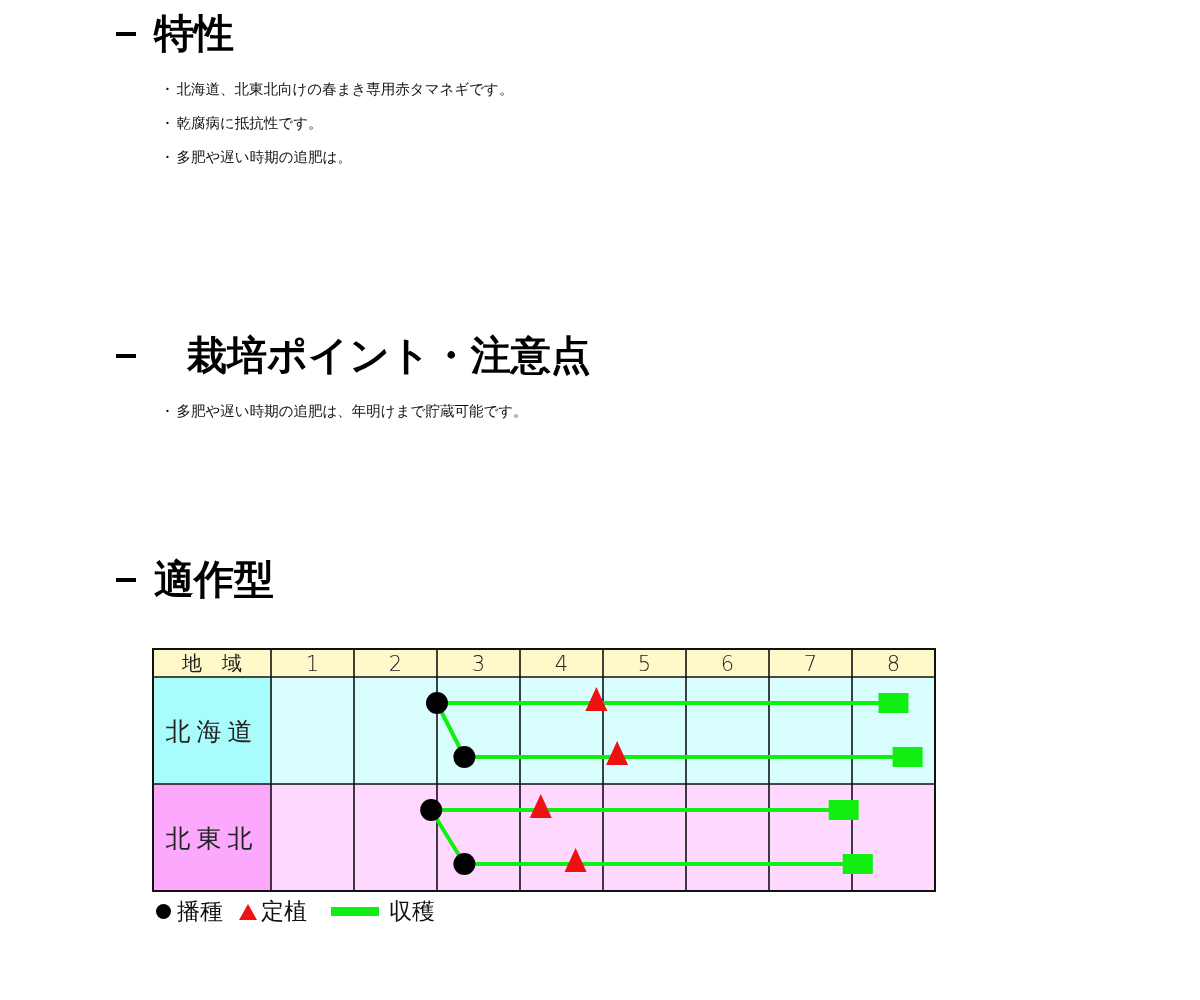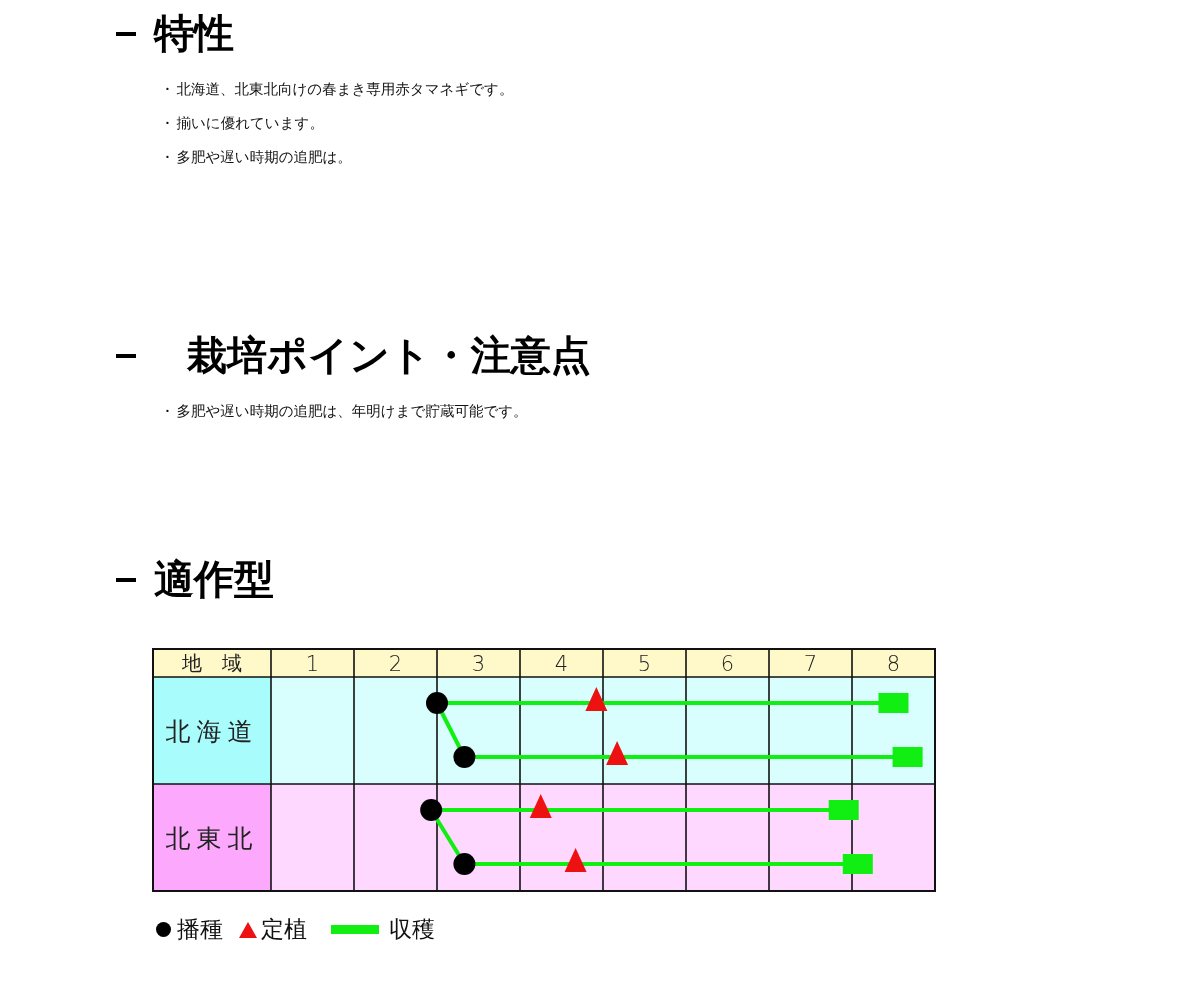--- a/index.html
+++ b/index.html
@@ -5,36 +5,36 @@
   html, body { margin:0; padding:0; background:#ffffff; }
   body { width:1200px; height:1000px; position:relative; overflow:hidden;
          font-family:"DejaVu Sans", "Liberation Sans", sans-serif; color:#111; }
   .section-heading { position:absolute; left:116px; display:flex; align-items:center;
          font-family:"DejaVu Serif","Liberation Serif", serif; font-weight:bold; font-size:40px; color:#000; }
   .section-heading .dash { display:inline-block; width:20px; height:4px; background:#000; margin-right:18px; }
   .bullets { position:absolute; left:160px; margin:0; padding:0; list-style:none; }
   .bullets li { font-size:14.5px; line-height:34px; height:34px; white-space:nowrap; }
   .bullets li .dot { margin-right:2px; }
   #chart { position:absolute; left:0; top:0; }
-  .legend { position:absolute; left:156px; top:896px; display:flex; align-items:center; font-size:23px; color:#111;margin-top:18px; }
+  .legend { position:absolute; left:156px; top:896px; display:flex; align-items:center; font-size:23px; color:#111; }
   .legend .item { display:flex; align-items:center; margin-right:10px; }
   .legend .circle { width:15px; height:15px; border-radius:50%; background:#000; margin-right:6px; }
   .legend .tri { width:0; height:0; border-left:9px solid transparent; border-right:9px solid transparent; border-bottom:16px solid #ee1111; margin-right:4px; margin-left:6px; }
   .legend .bar { width:48px; height:9px; background:#11ee11; margin-right:10px; margin-left:14px; }
 </style>
 </head>
 <body>
 
 <div class="section-heading" style="top:6px;">
   <span class="dash"></span>
   <span>特性</span>
 </div>
 <ul class="bullets" style="top:72px;">
   <li><span class="dot">・</span><span>北海道、北東北向けの春まき専用赤タマネギです。</span></li>
-  <li><span class="dot">・</span><span>揃いに優れています。</span></li>
+  <li><span class="dot">・</span><span>乾腐病に抵抗性です。</span></li>
   <li><span class="dot">・</span><span>多肥や遅い時期の追肥は。</span></li>
 </ul>
 
 <div class="section-heading" style="top:328px;gap:33px;">
   <span class="dash"></span>
   <span>栽培ポイント・注意点</span>
 </div>
 <ul class="bullets" style="top:394px;">
   <li><span class="dot">・</span><span>多肥や遅い時期の追肥は、年明けまで貯蔵可能です。</span></li>
 </ul>

